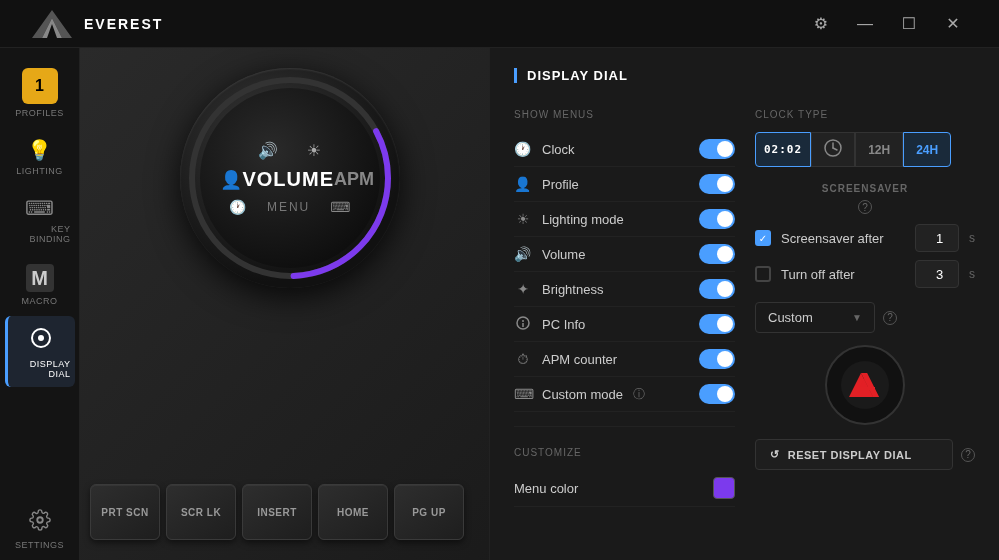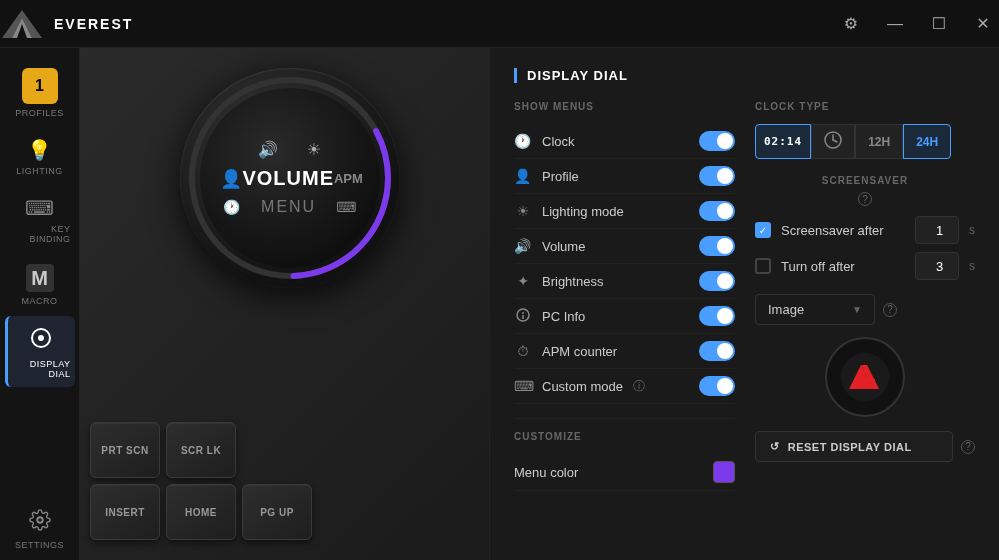--- a/index.html
+++ b/index.html
@@ -12,21 +12,21 @@
       overflow: hidden;
       position: relative;
     }
 
     
     .titlebar {
       height: 48px;
       background: #111;
       display: flex;
       align-items: center;
-      padding: 0 2px;
+      padding: 0 32px;
       border-bottom: 1px solid #222;
     }
     .titlebar-logo {
       width: 40px;
       height: 28px;
       margin-right: 12px;
     }
     .titlebar-title {
       font-size: 14px;
       font-weight: 700;
@@ -174,44 +174,44 @@
       margin-bottom: 8px;
     }
     .dial-icon { color: #aaa; font-size: 16px; }
     .dial-label {
       font-size: 20px;
       font-weight: 700;
       color: #fff;
       letter-spacing: 1px;
     }
     .dial-apm {
-      font-size: 13px;
+      font-size: 18px;
       color: #888;
       font-weight: 600;
     }
     .dial-bottom-row {
       display: flex;
       align-items: center;
       gap: 20px;
     }
     .dial-bottom-icon { color: #888; font-size: 14px; }
     .dial-menu-text {
-      font-size: 16px;
+      font-size: 12px;
       color: #777;
       letter-spacing: 2px;
     }
 
     
     .keys-area {
       position: absolute;
       bottom: 20px;
       left: 10px;
       right: 0;
       display: flex;
-      flex-direction: column;
+      flex-direction: row;
       gap: 6px;
     }
     .key-row {
       display: flex;
       gap: 6px;
     }
     .key {
       background: linear-gradient(145deg, #2e2e2e, #1e1e1e);
       border: 1px solid #3a3a3a;
       border-radius: 6px;
@@ -252,21 +252,22 @@
     }
     .left-col { flex: 1; }
     .right-col { width: 220px; }
 
     .section-label {
       font-size: 10px;
       color: #666;
       letter-spacing: 1px;
       text-transform: uppercase;
       margin-bottom: 12px;
-      font-weight: 700;
+      font-weight: 400;
+      margin-top: 8px;
     }
 
     .menu-item {
       display: flex;
       align-items: center;
       justify-content: space-between;
       padding: 7px 0;
       border-bottom: 1px solid #222;
     }
     .menu-item-left {
@@ -662,21 +663,21 @@
               <span class="menu-text">Menu color</span>
               <div class="menu-color-swatch"></div>
             </div>
           </div>
         </div>
 
         <div class="right-col">
           <div class="section-label">CLOCK TYPE</div>
 
           <div class="clock-type-group">
-            <button class="clock-btn clock-btn-digital active-digital">02:14</button>
+            <button class="clock-btn clock-btn-digital active-digital">02:02</button>
             <button class="clock-btn">
               <svg width="18" height="18" viewBox="0 0 18 18">
                 <circle cx="9" cy="9" r="8" stroke="#888" stroke-width="1.5" fill="none"></circle>
                 <line x1="9" y1="9" x2="9" y2="4" stroke="#888" stroke-width="1.5" stroke-linecap="round"></line>
                 <line x1="9" y1="9" x2="13" y2="11" stroke="#888" stroke-width="1.5" stroke-linecap="round"></line>
               </svg>
             </button>
             <button class="clock-btn">12H</button>
             <button class="clock-btn active-24h">24H</button>
           </div>
@@ -699,21 +700,21 @@
             <div class="ss-row">
               <div class="checkbox-empty"></div>
               <span class="ss-label">Turn off after</span>
               <input class="number-input" value="30" type="number" style="">
               <span class="unit-label">s</span>
             </div>
           </div>
 
           <div class="image-dropdown">
             <div class="dropdown">
-              <span>Image</span>
+              <span>Custom</span>
               <span class="dropdown-arrow">▼</span>
             </div>
             <div class="help-icon">?</div>
           </div>
 
           <div class="preview-circle">
             <svg class="amd-logo" viewBox="0 0 48 48">
               <rect width="48" height="48" rx="24" fill="#1a1a1a"></rect>
               <path d="M8 36 L20 12 L32 36 Z" fill="#e22025"></path>
               <path d="M14 36 L26 12 L38 36 Z" fill="#e22025" opacity="0.7"></path>

